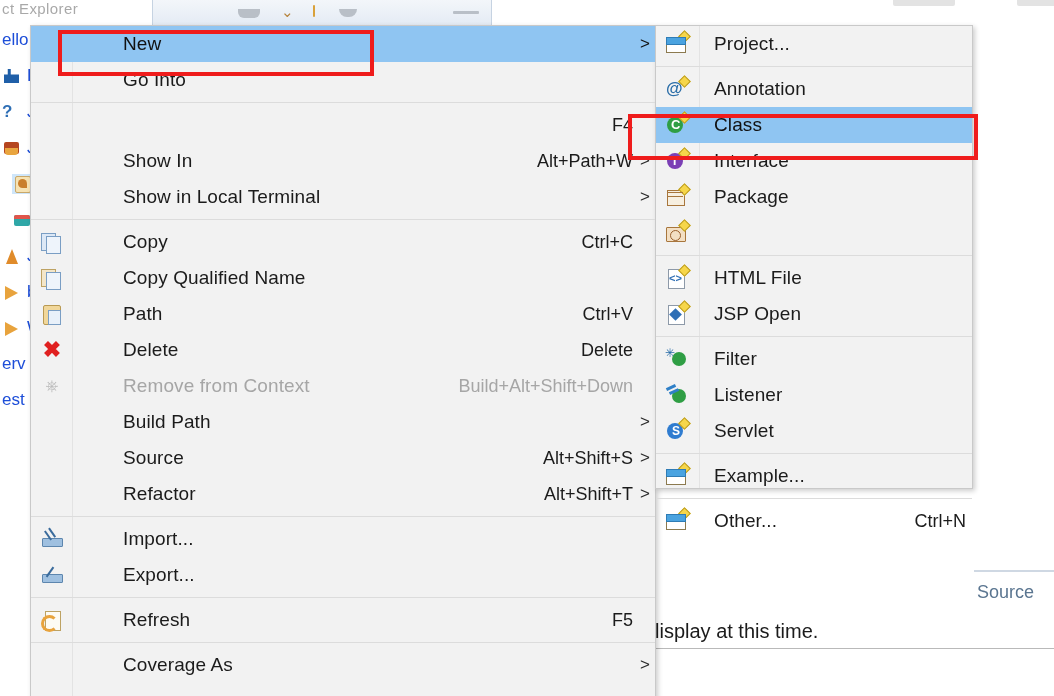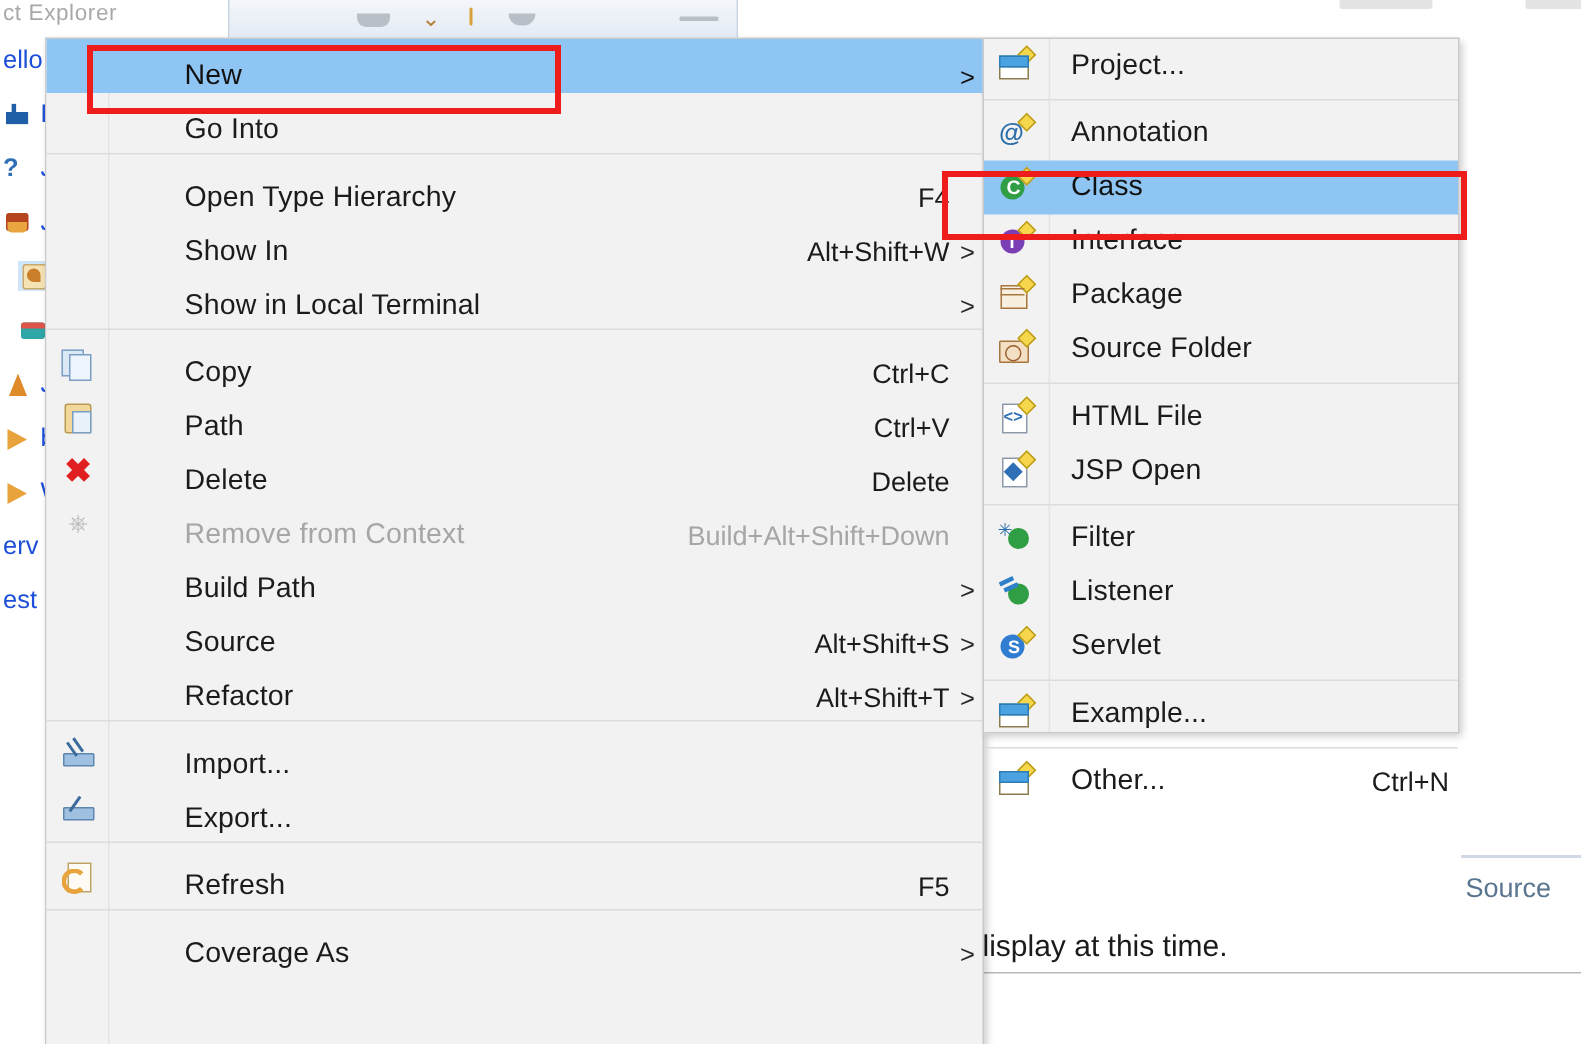--- a/index.html
+++ b/index.html
@@ -85,21 +85,21 @@
   .mi .arw { width: 16px; text-align: center; font-size: 17px; color: #2b2b2b; padding-right: 4px;}
   .mi .arw.empty { color: transparent; }
   .mi.disabled .lbl, .mi.disabled .acc { color: #a6a6a6; }
   .mi.hl { background: #8fc5f2; }
   .mi.hl .lbl, .mi.hl .arw { color: #111; }
   .sep { height: 1px; background: #dcdcdc; margin: 4px 0 4px 0; position: relative; z-index: 1; }
 
   
   #main-menu { left: 30px; top: 25px; width: 626px; height: 680px; }
   #main-menu .gutter { width: 42px; }
-  #main-menu .mi { padding-left: 42px; height: 36px; align-items: flex-end; }
+  #main-menu .mi { padding-left: 42px; height: 36px; }
   #main-menu .mi .lbl { padding-left: 50px; }
   #main-menu .mi .ico { left: 10px; }
 
   
   #sub-menu { left: 655px; top: 25px; width: 318px; height: 464px; }
   #sub-menu .gutter { width: 44px; }
   #sub-menu .mi { padding-left: 44px; height: 36px; }
   #sub-menu .mi .lbl { padding-left: 14px; }
   #sub-menu .mi .ico { left: 10px; }
 
@@ -269,48 +269,55 @@
 
     <div class="mi">
       <span class="lbl">Go Into</span>
       <span class="acc"></span>
       <span class="arw empty">&gt;</span>
     </div>
 
     <div class="sep"></div>
 
     <div class="mi">
-      <span class="lbl">Open Type Hierarchy</span>
       <span class="acc">F4</span>
       <span class="arw empty">&gt;</span>
     </div>
 
     <div class="mi">
       <span class="lbl">Show In</span>
-      <span class="acc">Alt+Shift+W</span>
+      <span class="acc">Alt+Path+W</span>
       <span class="arw">&gt;</span>
     </div>
 
     <div class="mi">
       <span class="lbl">Show in Local Terminal</span>
       <span class="acc"></span>
       <span class="arw">&gt;</span>
     </div>
 
     <div class="sep"></div>
 
     <div class="mi">
       <span class="ico">
           <span class="ic ic-copy"></span>
         </span>
       <span class="lbl">Copy</span>
       <span class="acc">Ctrl+C</span>
       <span class="arw empty">&gt;</span>
     </div>
 
+    <div class="mi">
+      <span class="ico">
+          <span class="ic ic-copyq"></span>
+        </span>
+      <span class="lbl">Copy Qualified Name</span>
+      <span class="acc"></span>
+      <span class="arw empty">&gt;</span>
+    </div>
 
     <div class="mi">
       <span class="ico">
           <span class="ic ic-paste"></span>
         </span>
       <span class="lbl">Path</span>
       <span class="acc">Ctrl+V</span>
       <span class="arw empty">&gt;</span>
     </div>
 
@@ -438,21 +445,20 @@
         </span>
       <span class="lbl">Package</span>
     </div>
 
     <div class="mi">
       <span class="ico">
           <span class="ic ic-srcfolder">
             <i class="badge"></i>
           </span>
         </span>
-      <span class="lbl">Source Folder</span>
     </div>
 
     <div class="sep"></div>
 
     <div class="mi">
       <span class="ico">
           <span class="ic ic-html">
             <i class="badge"></i>
           </span>
         </span>

